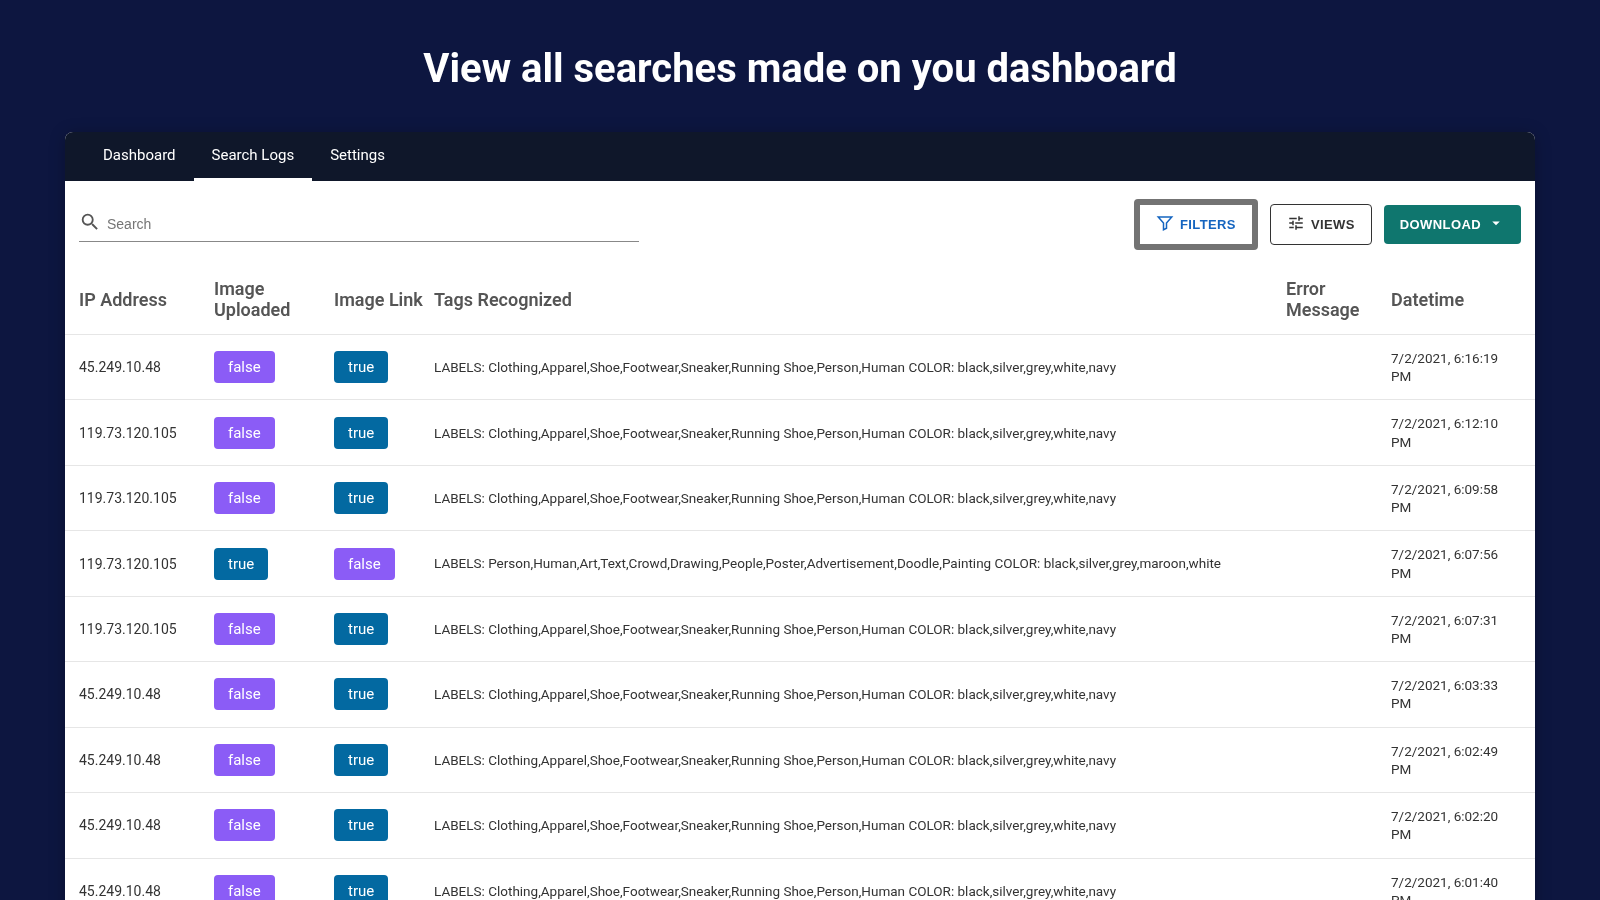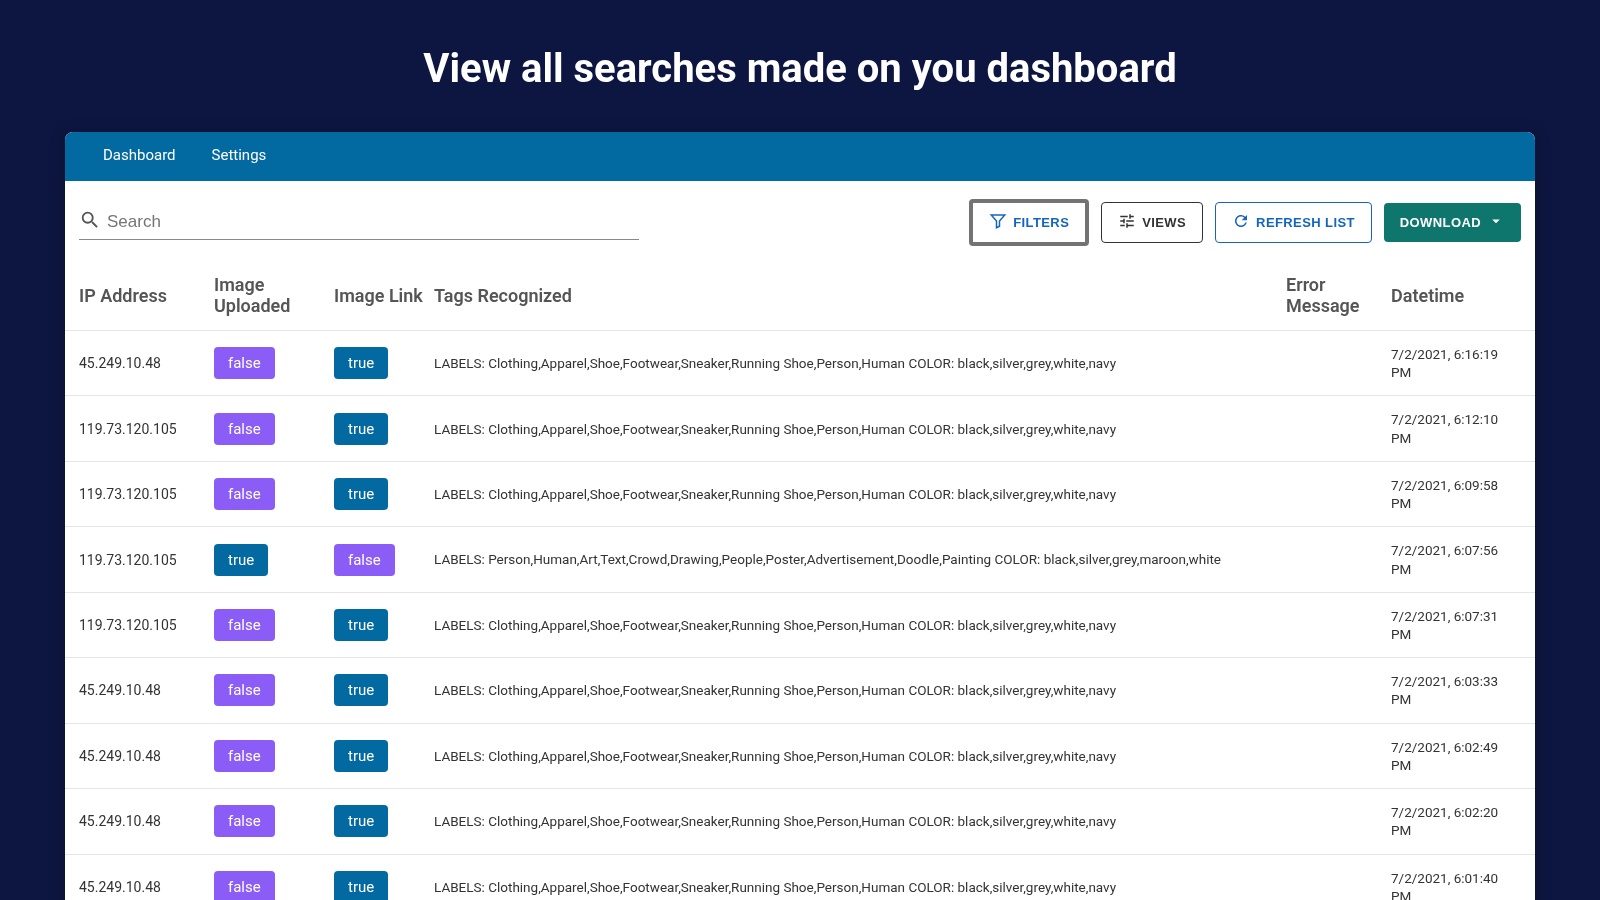--- a/index.html
+++ b/index.html
@@ -18,21 +18,21 @@
     padding: 45px 0 40px 0;
   }
   .dashboard-card {
     background: #fff;
     margin: 0 65px;
     border-radius: 8px 8px 0 0;
     box-shadow: 0 2px 16px rgba(0,0,0,0.25);
     overflow: hidden;
   }
   .tab-bar {
-    background: #0369a1;
+    background: #0f172a;
     display: flex;
     padding: 0 20px;
   }
   .tab {
     color: #fff;
     padding: 14px 18px;
     font-size: 15px;
     cursor: pointer;
     border-bottom: 3px solid transparent;
   }
@@ -51,40 +51,40 @@
     border-bottom: 1px solid #888;
     flex: 0 0 auto;
     width: 560px;
     padding: 4px 0;
     margin-right: auto;
   }
   .search-wrap svg { width: 22px; height: 22px; fill: #555; margin-right: 6px; }
   .search-input {
     border: none;
     outline: none;
-    font-size: 17px;
+    font-size: 14px;
     color: #444;
     flex: 1;
     background: transparent;
   }
   .btn {
     display: inline-flex;
     align-items: center;
     gap: 6px;
     font-size: 13px;
     font-weight: 600;
     letter-spacing: 0.4px;
     padding: 9px 16px;
     border-radius: 4px;
     cursor: pointer;
     background: #fff;
     text-transform: uppercase;
   }
   .btn svg { width: 18px; height: 18px; }
-  .btn-filters { border: 4px solid #737373; color: #1565c0; }
+  .btn-filters { border: 6px solid #737373; color: #1565c0; }
   .btn-filters svg { fill: none; stroke: #1565c0; stroke-width: 2; }
   .btn-views { border: 1px solid #333; color: #333; text-align: center; }
   .btn-views svg { fill: #333; }
   .btn-refresh { border: 1px solid #1565c0; color: #1565c0; }
   .btn-refresh svg { fill: #1565c0; }
   .btn-download {
     border: none;
     background: #0f766e;
     color: #fff;
   }
@@ -127,20 +127,21 @@
 </style>
 </head>
 <body>
 
 <h1 class="page-title">View all searches made on you dashboard</h1>
 
 <div class="dashboard-card">
 
   <div class="tab-bar">
     <div class="tab">Dashboard</div>
+    <div class="tab active">Search Logs</div>
     <div class="tab">Settings</div>
   </div>
 
   <div class="toolbar">
     <div class="search-wrap">
       <span>
         <svg viewBox="0 0 24 24">
             <path d="M15.5 14h-.79l-.28-.27A6.471 6.471 0 0 0 16 9.5 6.5 6.5 0 1 0 9.5 16c1.61 0 3.09-.59 4.23-1.57l.27.28v.79l5 4.99L20.49 19l-4.99-5zm-6 0C7.01 14 5 11.99 5 9.5S7.01 5 9.5 5 14 7.01 14 9.5 11.99 14 9.5 14z"></path>
           </svg>
       </span>
@@ -158,28 +159,20 @@
 
     <button class="btn btn-views">
       <span>
         <svg viewBox="0 0 24 24">
             <path d="M3 17v2h6v-2H3zM3 5v2h10V5H3zm10 16v-2h8v-2h-8v-2h-2v6h2zM7 9v2H3v2h4v2h2V9H7zm14 4v-2H11v2h10zm-6-4h2V7h4V5h-4V3h-2v6z"></path>
           </svg>
       </span>
       <span>VIEWS</span>
     </button>
 
-    <button class="btn btn-refresh">
-      <span>
-        <svg viewBox="0 0 24 24">
-            <path d="M17.65 6.35A7.958 7.958 0 0 0 12 4c-4.42 0-8 3.58-8 8s3.58 8 8 8c3.73 0 6.84-2.55 7.73-6h-2.08A5.99 5.99 0 0 1 12 18c-3.31 0-6-2.69-6-6s2.69-6 6-6c1.66 0 3.14.69 4.22 1.78L13 11h7V4l-2.35 2.35z"></path>
-          </svg>
-      </span>
-      <span>REFRESH LIST</span>
-    </button>
 
     <button class="btn btn-download">
       <span>DOWNLOAD</span>
       <span>
         <svg viewBox="0 0 24 24">
             <path d="M7 10l5 5 5-5z"></path>
           </svg>
       </span>
     </button>
   </div>

